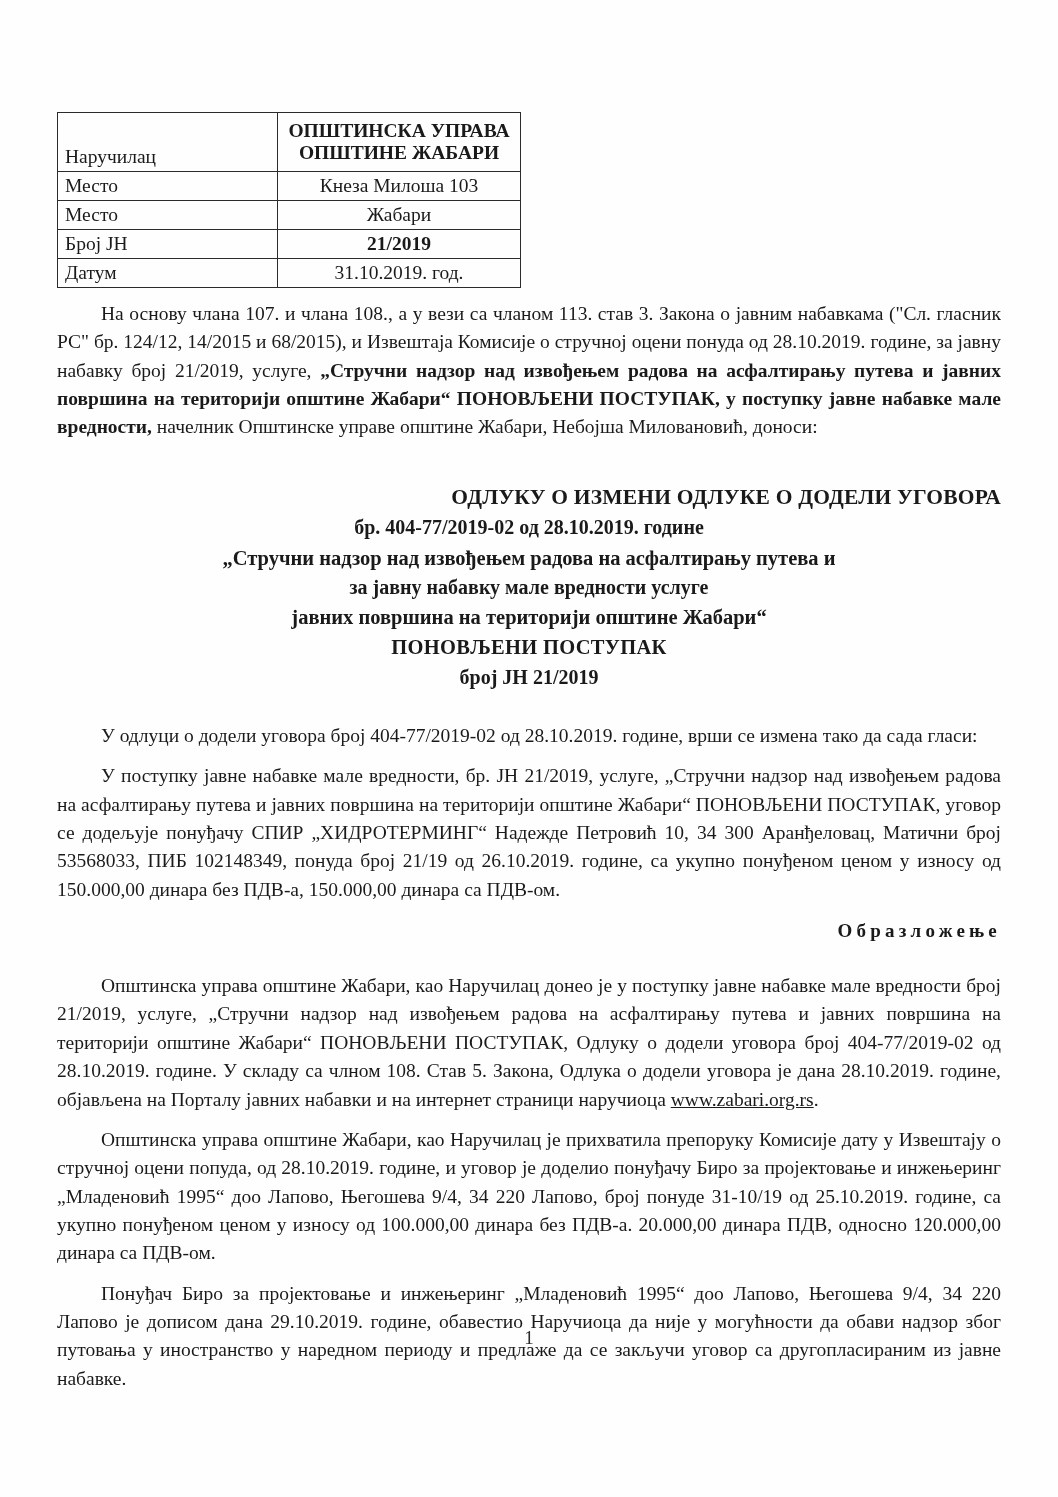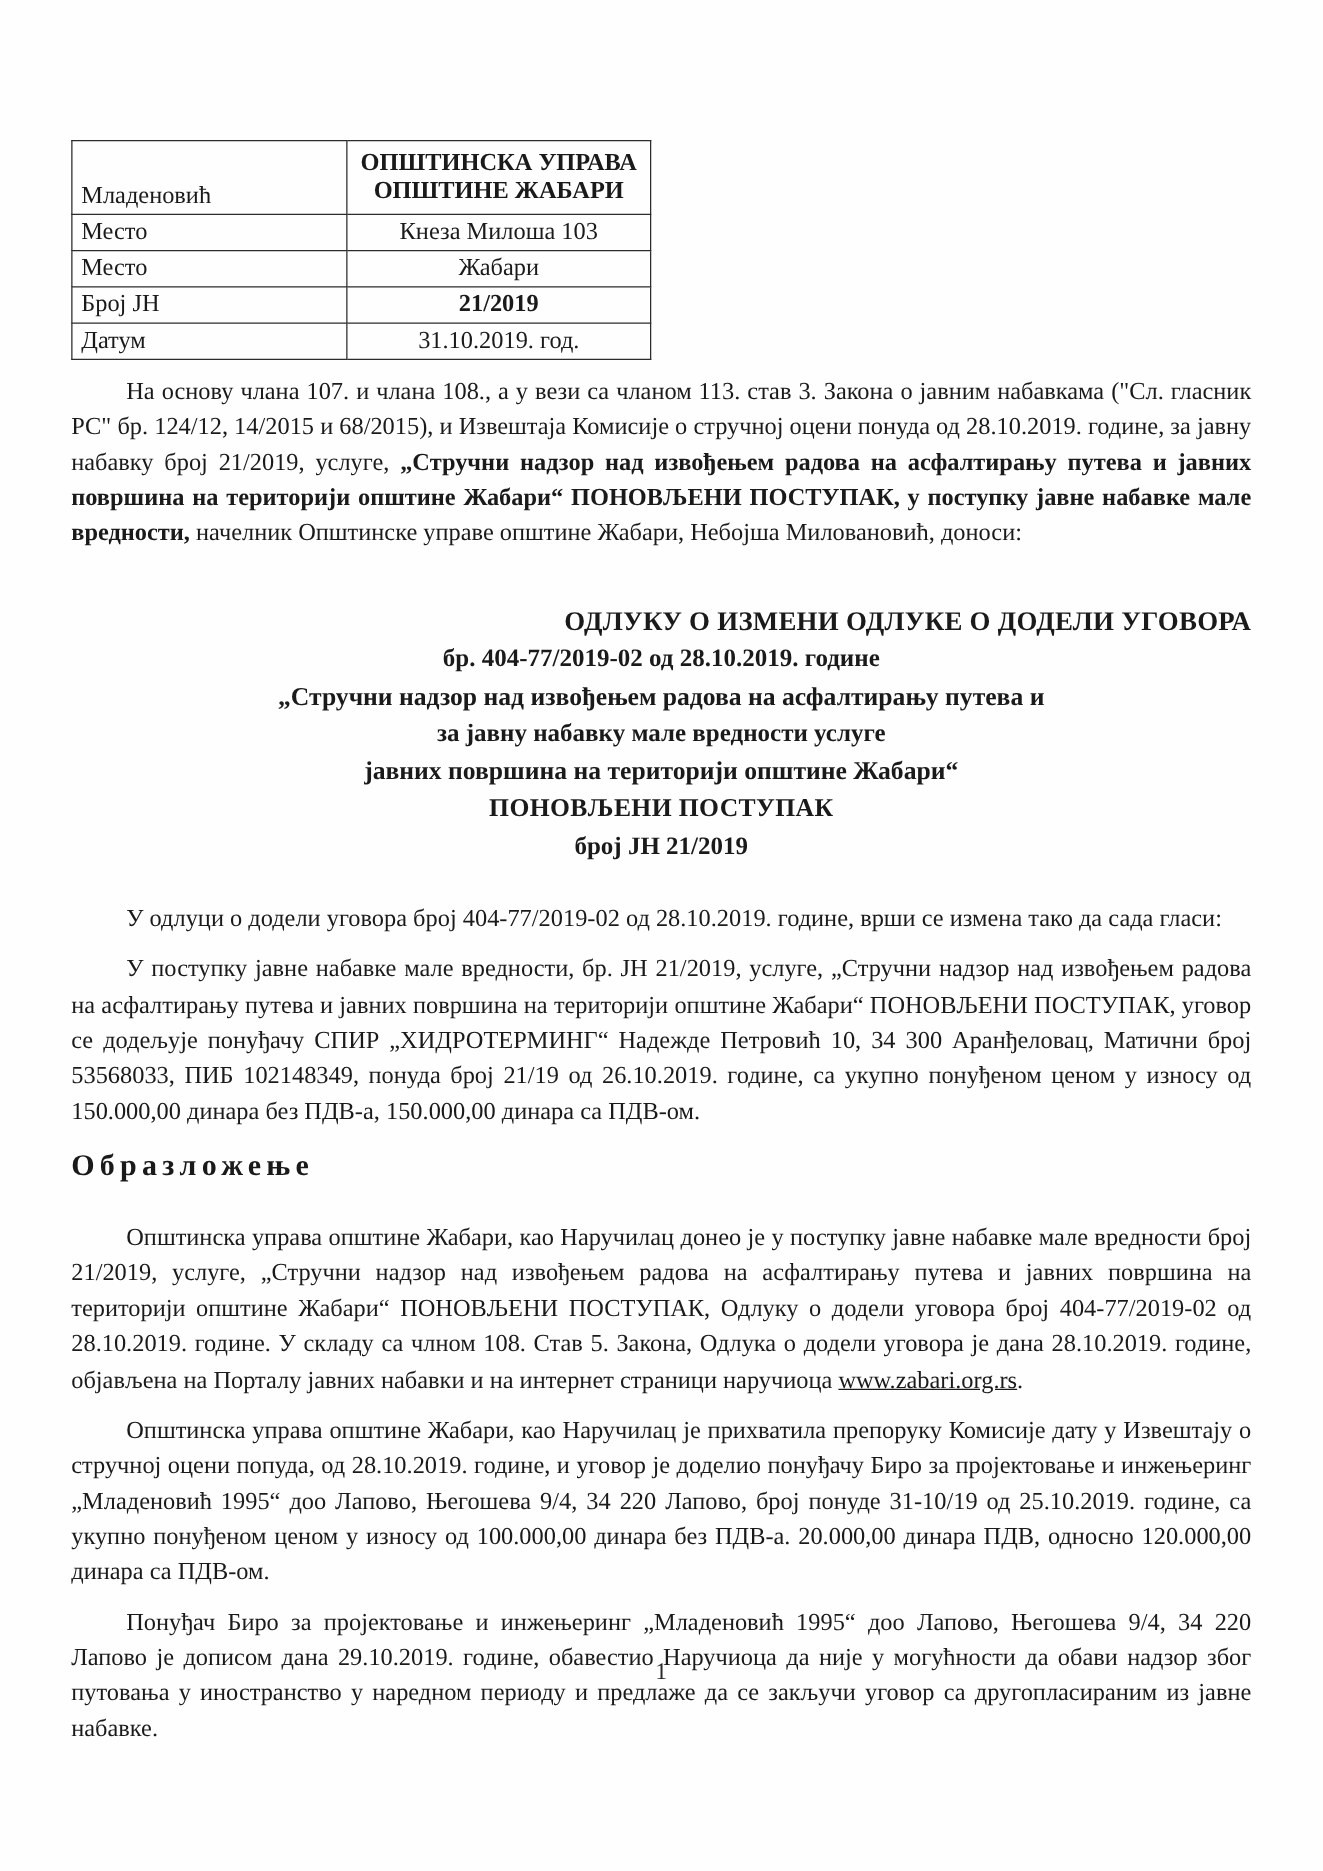--- a/index.html
+++ b/index.html
@@ -96,23 +96,23 @@
   .title-block .tline.t1 { font-size: 21.5px; letter-spacing: 0.2px; text-align: right; }
   .title-block .tline.t2 { font-size: 20px; }
   .title-block .tline.t3 { font-size: 20px; }
   .title-block .tline.t4 { font-size: 20.5px; }
   .title-block .tline.t5 { font-size: 20.5px; }
   .title-block .tline.t6 { font-size: 20.5px; letter-spacing: 0.3px; }
   .title-block .tline.t7 { font-size: 20px; }
 
   
   .section-heading {
-    text-align: left;
+    text-align: right;
     font-weight: bold;
-    font-size: 24px;
+    font-size: 19px;
     letter-spacing: 4.2px;
     margin: 0;
   }
 
   .u-link {
     text-decoration: underline;
   }
 
   
   .page-number {
@@ -126,21 +126,21 @@
   }
 </style>
 </head>
 <body>
 
 <div class="page">
 
   <table class="header-table">
     <tbody>
       <tr class="tall">
-        <td class="label">Младеновић</td>
+        <td class="label">Наручилац</td>
         <td class="value strong">
           <span>ОПШТИНСКА УПРАВА</span><br>
           <span>ОПШТИНЕ ЖАБАРИ</span>
         </td>
       </tr>
       <tr>
         <td class="label">Место</td>
         <td class="value">Кнеза Милоша 103</td>
       </tr>
       <tr>

